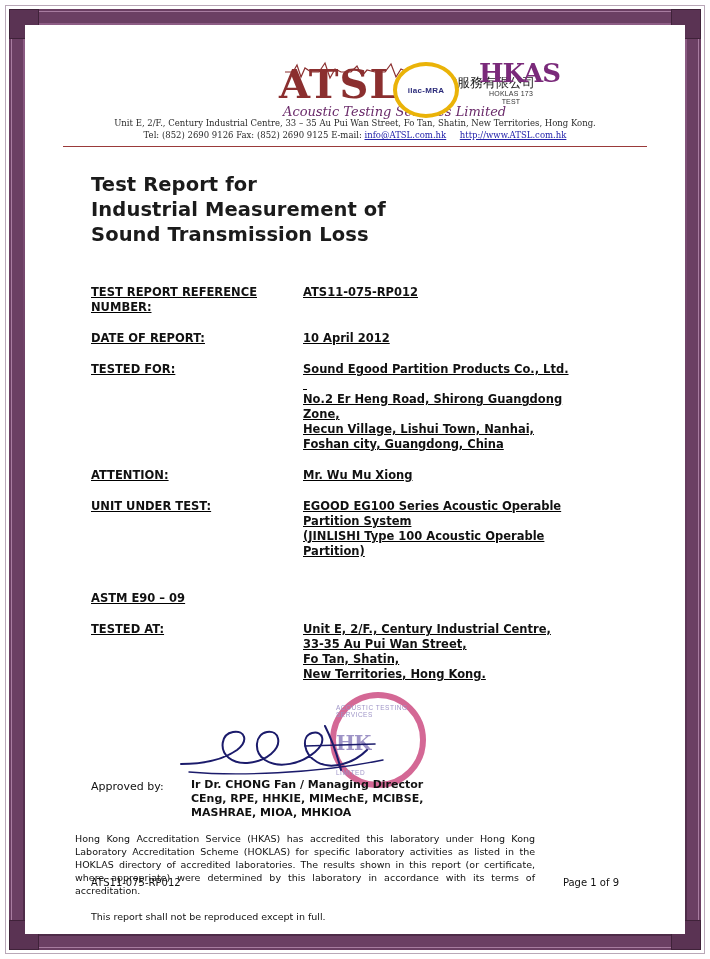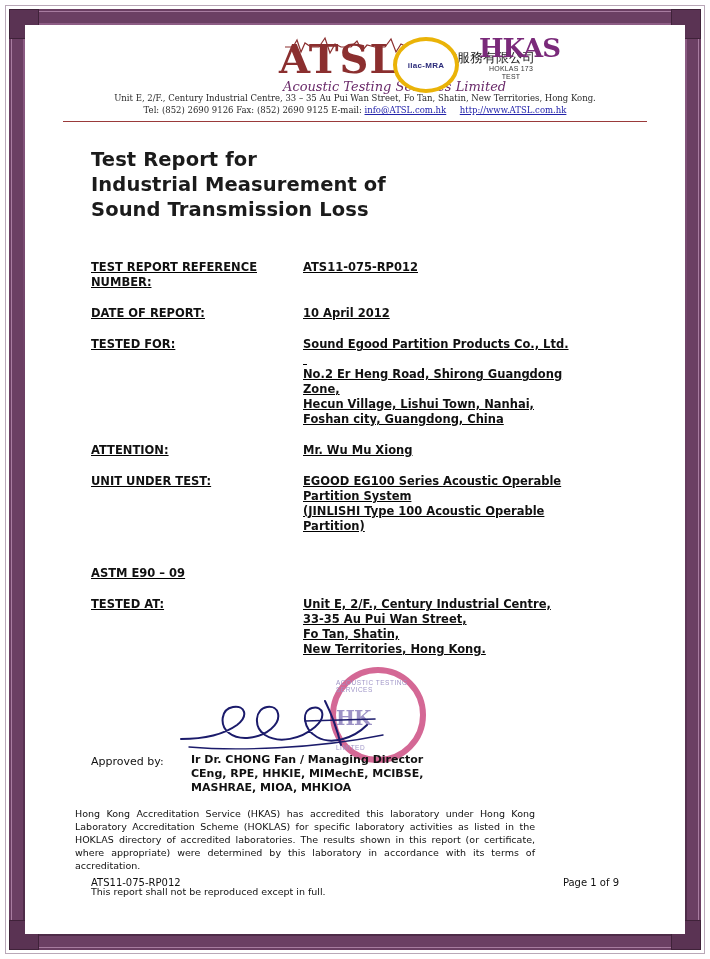--- a/index.html
+++ b/index.html
@@ -69,21 +69,21 @@
   .corner.bl { left: 9px; bottom: 9px; }
   .corner.br { right: 9px; bottom: 9px; }
 
   
   .content {
     position: absolute;
     left: 25px; top: 25px;
     right: 25px; bottom: 25px;
     background: #ffffff;
     box-sizing: border-box;
-    padding: 10px 38px 10px 38px;
+    padding: 35px 38px 10px 38px;
     overflow: hidden;
   }
 
   
   .letterhead {
     position: relative;
     height: 92px;
   }
   .lab-logo {
     position: absolute;

